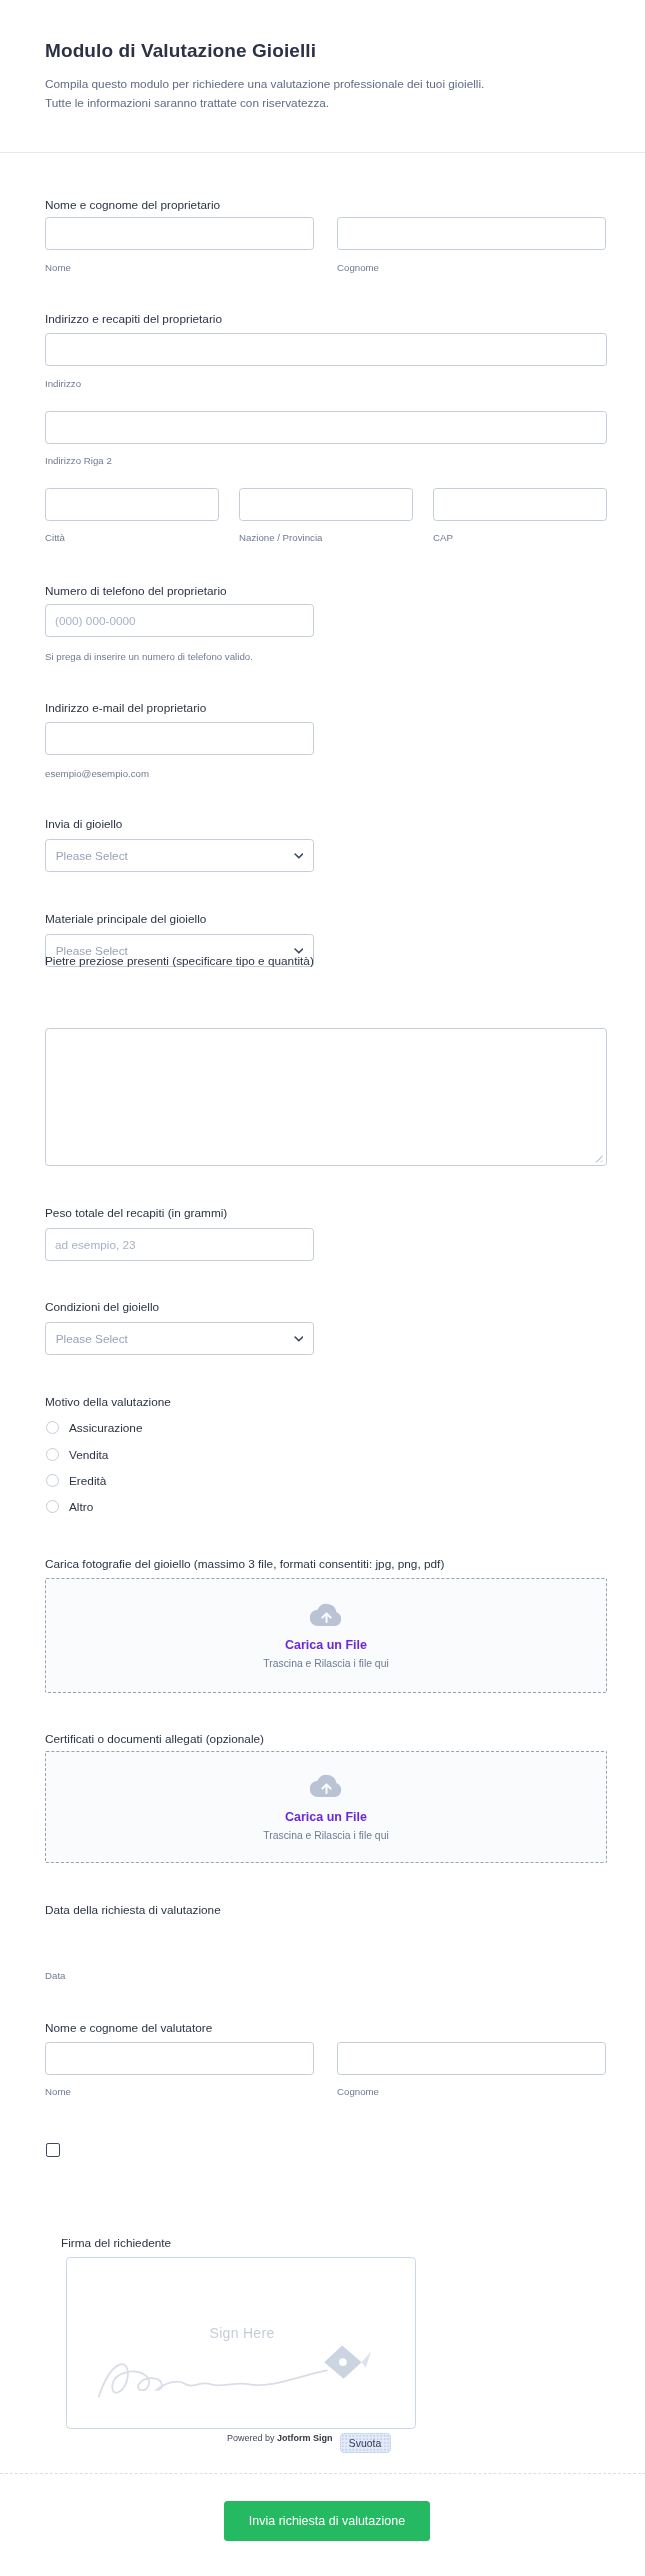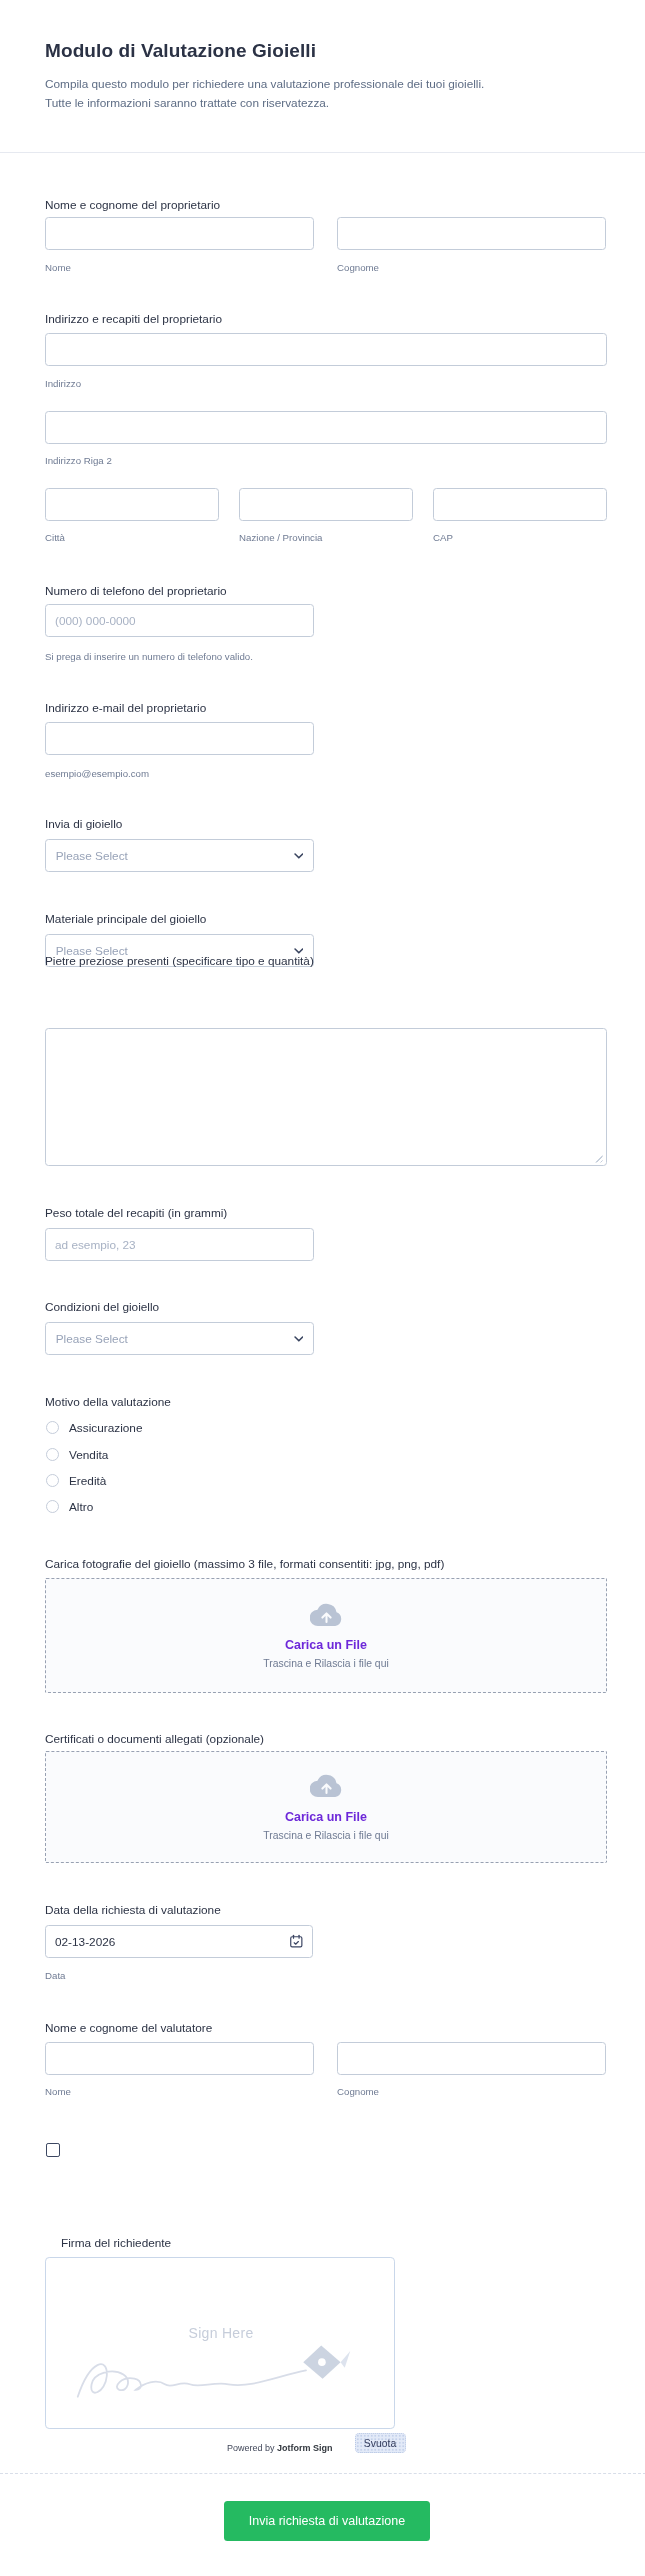--- a/index.html
+++ b/index.html
@@ -25,23 +25,23 @@
   .divider-dash{height:0;border-top:0.7px dashed #d8dee8;}
   .radio{box-sizing:border-box;width:13px;height:13px;border:1.4px solid #c5cdda;border-radius:50%;background:#fff;}
   .radio-lbl{font-size:11.8px;color:#2c3345;}
   .checkbox{box-sizing:border-box;width:14px;height:14px;border:1.4px solid #3b4660;border-radius:2.1px;background:#fff;}
   .chk-text{font-size:11.8px;color:#2c3345;line-height:18px;text-indent:24px;}
   .req{color:#e0352b;font-weight:700;margin-left:2.8px;}
   .dropzone{box-sizing:border-box;background:#fafbfd;border:0.7px dashed #98a1b2;border-radius:1.4px;
             display:flex;flex-direction:column;align-items:center;justify-content:center;cursor:pointer;}
   .drop-cta{font-size:12.5px;font-weight:700;color:#6d28d9;margin-top:9.7px;}
   .drop-hint{font-size:10.4px;color:#6f7b93;margin-top:6.2px;text-align:right;}
-  .sigpad{box-sizing:border-box;background:#fff;border:0.7px solid #c9d7ea;border-radius:4.2px;cursor:crosshair;}
+  .sigpad{box-sizing:border-box;background:#fff;border:0.7px solid #c9d7ea;border-radius:4.2px;cursor:crosshair;margin-left:21px;}
   .signhere{font-size:14px;color:#c6cdda;letter-spacing:0.3px;}
-  .powrow{display:flex;align-items:flex-end;gap:22px;}
+  .powrow{display:flex;align-items:flex-start;gap:7px;}
   .powtext{font-size:9px;color:#42485a;}
   .powtext b{color:#33383f;}
   .svuota{box-sizing:border-box;padding:3.5px 8.3px;border-radius:4.2px;border:0.7px dotted #b9c8e4;
           background-color:#e3eaf8;font-size:10.4px;color:#343c5c;cursor:pointer;
           background-image:radial-gradient(#c4d1ea 0.7px,transparent 0.9px);background-size:3.5px 3.5px;}
   .submit{box-sizing:border-box;display:flex;align-items:center;justify-content:center;
           background:#25ba61;color:#fff;font-size:12.5px;font-weight:500;border:none;border-radius:3.5px;cursor:pointer;
           font-family:inherit;}
   .datewrap{box-sizing:border-box;}
   .calicon{position:absolute;right:9px;top:9px;}
@@ -143,31 +143,20 @@
       <svg width="33" height="25" viewBox="0 0 48 36">
           <path d="M38.6 14.8A14.6 14.6 0 0 0 10.9 11 11.9 11.9 0 0 0 12 34.8h24.6a10.4 10.4 0 0 0 2-20z" fill="#b9c3d4"></path>
           <path d="M24 29V16.5 M18 22.5 24 16.5l6 6" stroke="#fafbfd" stroke-width="3" fill="none" stroke-linecap="round" stroke-linejoin="round"></path>
         </svg>
     </span>
     <div class="drop-cta">Carica un File</div>
     <div class="drop-hint">Trascina e Rilascia i file qui</div>
   </div>
 
   <div class="abs lbl" style="left:45px;top:1903px;">Data della richiesta di valutazione</div>
-  <div class="abs datewrap" style="left:45px;top:1925px;width:268px;height:33px;">
-    <input class="inp" style="width: 100%; height: 100%;" value="02-13-2026">
-    <span class="calicon">
-      <svg width="14.6" height="14.6" viewBox="0 0 21 21">
-          <rect x="2.5" y="4" width="16" height="14.5" rx="2" fill="none" stroke="#3b4563" stroke-width="1.7"></rect>
-          <line x1="6.5" y1="1.8" x2="6.5" y2="6" stroke="#3b4563" stroke-width="1.7" stroke-linecap="round"></line>
-          <line x1="14.5" y1="1.8" x2="14.5" y2="6" stroke="#3b4563" stroke-width="1.7" stroke-linecap="round"></line>
-          <path d="M7.5 12.6l2.1 2.1 3.9-3.9" fill="none" stroke="#3b4563" stroke-width="1.7" stroke-linecap="round" stroke-linejoin="round"></path>
-        </svg>
-    </span>
-  </div>
   <div class="abs sublbl" style="left:45px;top:1970px;">Data</div>
 
   <div class="abs lbl" style="left:45px;top:2021px;">Nome e cognome del valutatore</div>
   <input class="abs inp" style="left: 45px; top: 2042px; width: 269px;">
   <input class="abs inp" style="left: 337px; top: 2042px; width: 269px;">
   <div class="abs sublbl" style="left:45px;top:2086px;">Nome</div>
   <div class="abs sublbl" style="left:337px;top:2086px;">Cognome</div>
 
   <div class="abs checkbox" style="left:46px;top:2143px;"></div>
 

